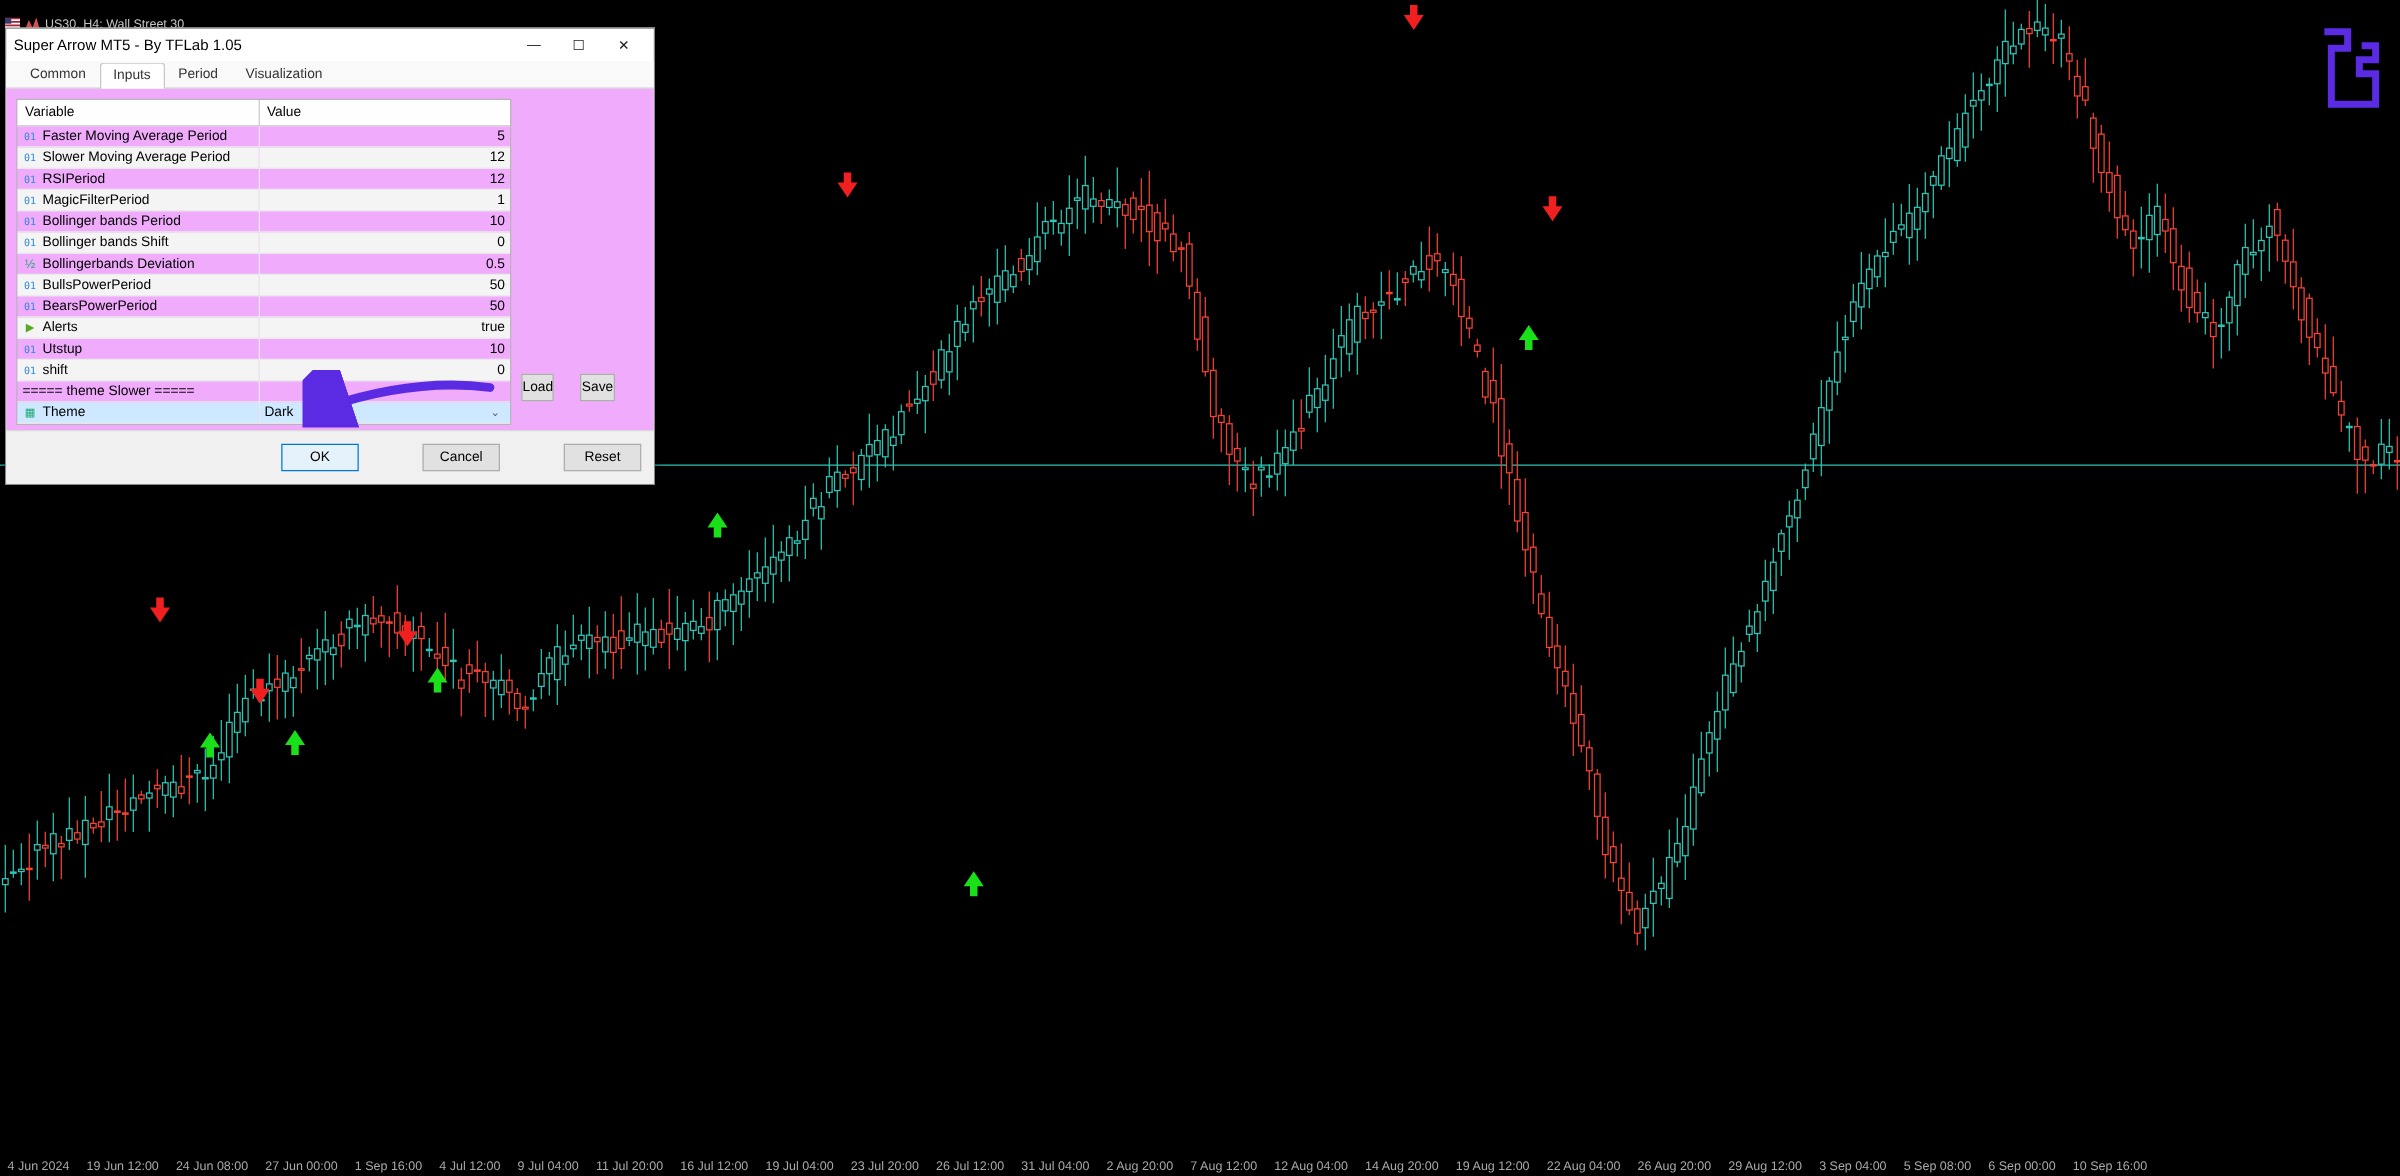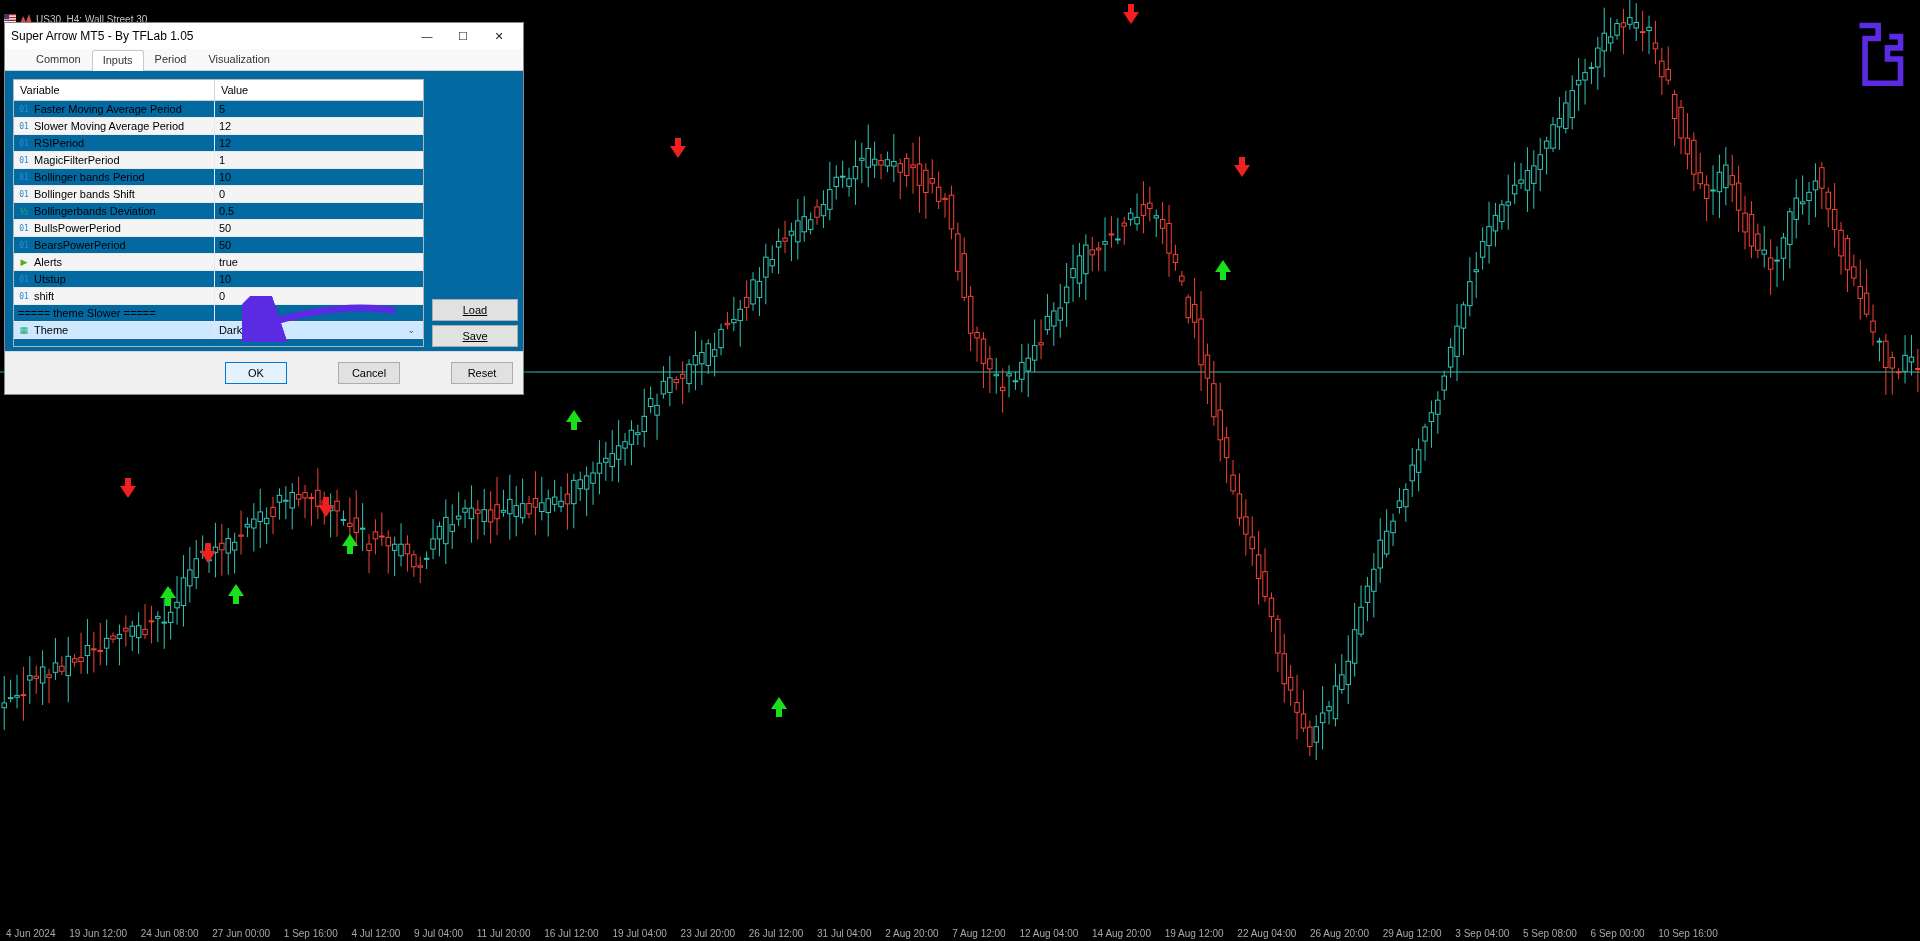--- a/index.html
+++ b/index.html
@@ -28,33 +28,33 @@
   
   .logo { position: absolute; top: 18px; right: 12px; width: 56px; height: 70px; }
   .logo svg path { fill: none; stroke: #5a2be3; stroke-width: 6; stroke-linejoin: miter; }
 
   
   .dialog { position: absolute; top: 22px; left: 4px; width: 520px; background: #fff; border: 1px solid #888; box-shadow: 0 4px 10px rgba(0,0,0,0.4); font-size: 11px; color: #000; z-index: 10; }
   .dlg-title { height: 26px; display: flex; align-items: center; padding: 0 6px; font-weight: 400; font-size: 12px; }
   .dlg-title .spacer { flex: 1; }
   .dlg-title .winbtn { width: 36px; height: 26px; display: flex; align-items: center; justify-content: center; font-size: 11px; color: #222; }
 
-  .tabs { display: flex; height: 22px; background: #f9f9f9; border-bottom: 1px solid #d0d0d0; padding-left: 20px; gap: 0; }
+  .tabs { display: flex; height: 22px; background: #f9f9f9; border-bottom: 1px solid #d0d0d0; padding-left: 8px; gap: 0; }
   .tab { padding: 3px 10px; border: 1px solid transparent; border-bottom: none; font-size: 11px; color: #333; cursor: default; }
   .tab.active { background: #fff; border-color: #c8c8c8; border-top-left-radius: 3px; border-top-right-radius: 3px; position: relative; top: 1px; }
 
-  .dlg-body { padding: 8px 5px 4px 8px; display: flex; gap: 8px; background: #0369a1; }
+  .dlg-body { padding: 8px 20px 4px 8px; display: flex; gap: 8px; background: #f0abfc; }
   .table-wrap { flex: 1; border: 1px solid #b5b5b5; }
-  .toolcol { width: 86px; display: flex; flex-direction: column; gap: 4px; padding-top: 220px; text-decoration: underline; }
+  .toolcol { width: 86px; display: flex; flex-direction: row; gap: 21px; padding-top: 220px; }
   .toolcol .tbtn { height: 22px; border: 1px solid #adadad; background: #e1e1e1; font-size: 11px; text-align: center; line-height: 20px; }
 
   table.inputs { width: 100%; border-collapse: collapse; table-layout: fixed; }
   table.inputs th { background: #fff; text-align: left; font-weight: 400; padding: 4px 6px; border-bottom: 1px solid #d0d0d0; border-right: 1px solid #d0d0d0; font-size: 11px; }
   table.inputs th:last-child, table.inputs td:last-child { border-right: none; margin-left: 31px; }
-  table.inputs td { padding: 1px 4px; border-bottom: 1px solid #e9e9e9; border-right: 1px solid #e9e9e9; height: 17px; font-size: 11px; vertical-align: middle; }
+  table.inputs td { padding: 1px 4px; border-bottom: 1px solid #e9e9e9; border-right: 1px solid #e9e9e9; height: 17px; font-size: 11px; vertical-align: middle; text-align: right; }
   table.inputs tr:nth-child(even) td { background: #f4f4f4; }
   table.inputs tr.selected td { background: #cde8ff; }
   .varcell { display: flex; align-items: center; gap: 4px; }
   .vicn { width: 12px; height: 12px; display: inline-flex; align-items: center; justify-content: center; font-size: 9px; color: #2a7; border: 0; }
   .vicn.int { color: #2e88d6; }
   .vicn.int::before { content: "01"; font-size: 8px; font-family: monospace; }
   .vicn.dbl::before { content: "½"; font-size: 10px; }
   .vicn.boo::before { content: "▶"; color: #5a2; font-size: 9px; }
   .vicn.enm::before { content: "▦"; color: #2a7; font-size: 9px; }
 

